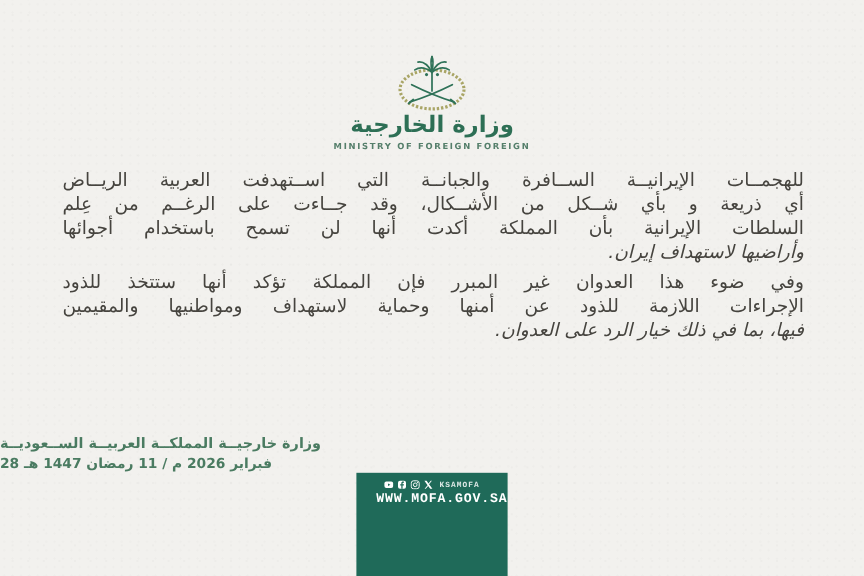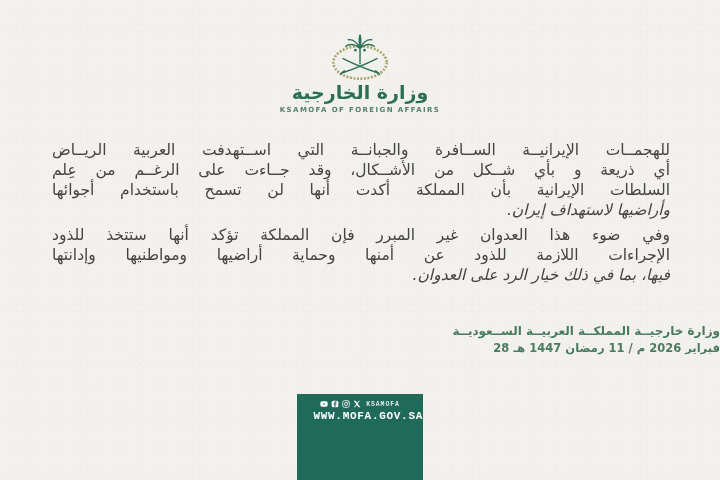--- a/index.html
+++ b/index.html
@@ -9,21 +9,21 @@
     position:relative; width:720px; height:480px; overflow:hidden;
     background-color:#f2f1ee;
     background-image:
       radial-gradient(rgba(0,0,0,0.015) 1px, transparent 1px),
       radial-gradient(rgba(0,0,0,0.02) 1px, transparent 1px);
     background-size:7px 7px, 13px 13px;
     background-position:0 0, 4px 6px;
   }
 
   
-  .logo-block { position:absolute; top:30px; left:0; right:0; text-align:center; }
+  .logo-block { position:absolute; top:42px; left:0; right:0; text-align:center; }
   .emblem { width:82px; height:52px; display:block; margin:0 auto; }
   .logo-arabic {
     font-size:19px; font-weight:bold; color:#2d6f55;
     margin-top:-1px; direction:rtl; letter-spacing:0.5px;
   }
   .logo-english {
     font-size:7px; font-weight:bold; letter-spacing:1.4px;
     color:#557f6b; margin-top:3px;
   }
 
@@ -32,22 +32,22 @@
     position:absolute; top:140px; left:52px; right:50px;
     direction:rtl; color:#46443f;
     font-size:15.5px; line-height:20px;
   }
   .para + .para { margin-top:5px; }
   .stmt-line { text-align:justify; text-align-last:justify; text-justify:inter-word; }
   .stmt-line.last { text-align-last:right;font-style:italic; }
 
   
   .signature {
-    position:absolute; top:324px; left:0; right:0;
-    text-align:right; font-weight:bold; color:#4a7b61;
+    position:absolute; top:362px; left:0; right:0;
+    text-align:left; font-weight:bold; color:#4a7b61;
   }
   .sig-line-1 { font-size:12px; direction:rtl; }
   .sig-line-2 { font-size:11.5px; direction:ltr; margin-top:3px; }
 
   
   .footer-box {
     position:absolute; left:297px; top:394px; width:126px; height:86px;
     background:#1f6a59; color:#ffffff; text-align:right;font-family:Liberation Mono, monospace;
   }
   .social-row {
@@ -84,33 +84,33 @@
       <circle cx="53" cy="31" r="2" fill="#2f7258"></circle>
       <circle cx="67" cy="31" r="2" fill="#2f7258"></circle>
       <g stroke="#2f7258" stroke-width="2.4" fill="none" stroke-linecap="round">
         <path d="M32 66 C45 62 70 52 86 44"></path>
         <path d="M88 66 C75 62 50 52 34 44"></path>
         <path d="M30 68 L36 63"></path>
         <path d="M90 68 L84 63"></path>
       </g>
     </svg>
     <div class="logo-arabic">وزارة الخارجية</div>
-    <div class="logo-english">KSAMOFA OF FOREIGN AFFAIRS</div>
+    <div class="logo-english">MINISTRY OF FOREIGN FOREIGN</div>
   </header>
 
   <main class="statement">
     <div class="para">
         <div class="stmt-line">للهجمــات الإيرانيــة الســافرة والجبانــة التي اســتهدفت العربية الريــاض</div>
         <div class="stmt-line">أي ذريعة و بأي شــكل من الأشــكال، وقد جــاءت على الرغــم من عِلم</div>
         <div class="stmt-line">السلطات الإيرانية بأن المملكة أكدت أنها لن تسمح باستخدام أجوائها</div>
         <div class="stmt-line last">وأراضيها لاستهداف إيران.</div>
       </div>
     <div class="para">
         <div class="stmt-line">وفي ضوء هذا العدوان غير المبرر فإن المملكة تؤكد أنها ستتخذ للذود</div>
-        <div class="stmt-line">الإجراءات اللازمة للذود عن أمنها وحماية أراضيها ومواطنيها وإدانتها</div>
+        <div class="stmt-line">الإجراءات اللازمة للذود عن أمنها وحماية لاستهداف ومواطنيها والمقيمين</div>
         <div class="stmt-line last">فيها، بما في ذلك خيار الرد على العدوان.</div>
       </div>
   </main>
 
   <div class="signature">
     <div class="sig-line-1">وزارة خارجيــة المملكــة العربيــة الســعوديــة</div>
     <div class="sig-line-2">28 فبراير 2026 م / 11 رمضان 1447 هـ</div>
   </div>
 
   <footer class="footer-box">

